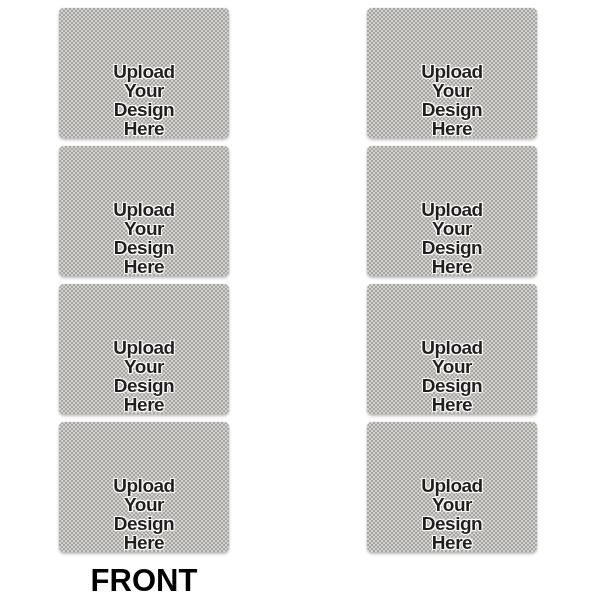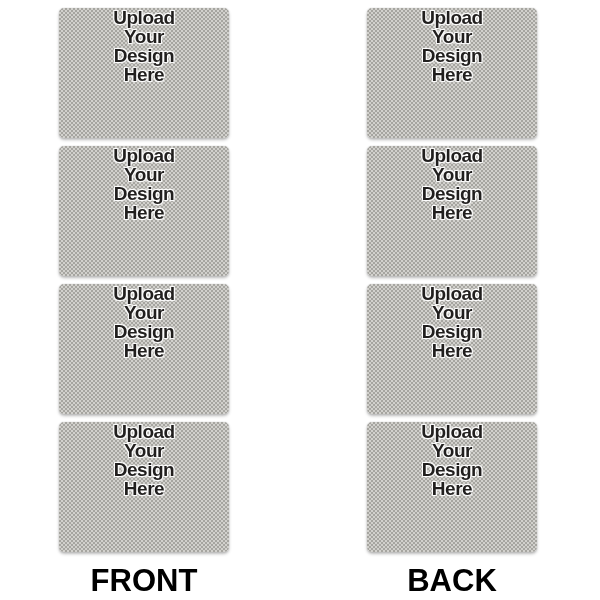--- a/index.html
+++ b/index.html
@@ -42,21 +42,21 @@
     border-radius: 5px;
     background-image: conic-gradient(
       var(--checker-dark) 25%,
       var(--checker-light) 0 50%,
       var(--checker-dark) 0 75%,
       var(--checker-light) 0
     );
     background-size: 4px 4px;
     box-shadow: 0 2px 3px rgba(60,60,60,0.35), 0 0 1px rgba(120,120,120,0.5);
     display: flex;
-    align-items: flex-start;
+    align-items: flex-end;
     justify-content: center;
   }
   .design-text {
     font-weight: bold;
     font-size: 19px;
     line-height: 19px;
     letter-spacing: -0.5px;
     text-align: center;
     color: var(--placeholder-text);
     text-shadow:
@@ -142,16 +142,15 @@
       </div>
     </div>
     <div class="placemat">
       <div class="design-text">
         <div>Upload</div>
         <div>Your</div>
         <div>Design</div>
         <div>Here</div>
       </div>
     </div>
-    <div class="col-label">BACK</div>
   </section>
 
 </div>
 
 </body></html>

